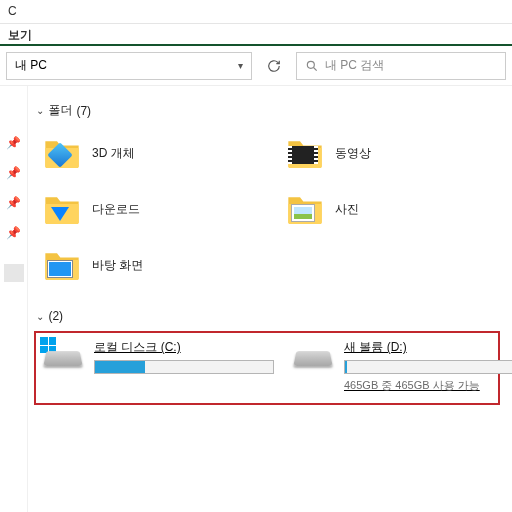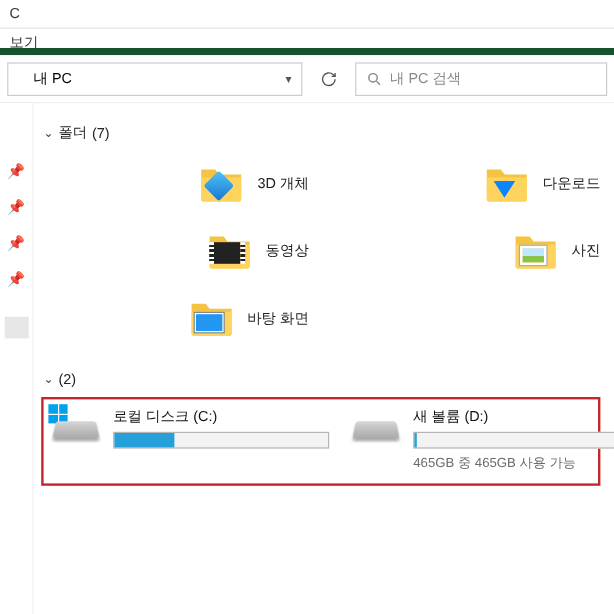--- a/index.html
+++ b/index.html
@@ -1,52 +1,52 @@
 <!DOCTYPE html>
 <html><head>
   <meta charset="utf-8">
   <style>
     * { margin:0; padding:0; box-sizing:border-box; }
     body { font-family:"Malgun Gothic","Segoe UI",sans-serif; font-size:12px; color:#000; background:#fff; width:512px; height:512px; overflow:hidden; }
     .window { width:100%; height:100%; position:relative; }
     .title-bar { height:24px; padding:4px 8px; border-bottom:1px solid #e5e5e5; color:#333; }
-    .menu-bar { height:22px; padding:3px 8px; color:#333; border-bottom:6px solid #14532d; }
+    .menu-bar { height:22px; padding:3px 8px; color:#333; border-bottom:2px solid #14532d;font-weight:bold; }
     .toolbar { height:40px; display:flex; align-items:center; padding:4px 6px; gap:8px; background:#fff; border-bottom:1px solid #eee; }
-    .address { flex:1; height:28px; border:1px solid #ccc; display:flex; align-items:center; padding:0 21px; position:relative; }
+    .address { flex:1; height:28px; border:1px solid #ccc; display:flex; align-items:center; padding:0 8px; position:relative; }
     .address .chev { position:absolute; right:8px; color:#555; font-size:10px; }
     .refresh { width:28px; height:28px; display:flex; align-items:center; justify-content:center; color:#555; cursor:pointer; }
     .search { width:210px; height:28px; border:1px solid #ccc; display:flex; align-items:center; padding:0 8px; color:#888; gap:6px; }
     .search svg { width:14px; height:14px; }
     .body { display:flex; height:calc(100% - 86px); }
     .quick { width:28px; background:#fff; border-right:1px solid #f0f0f0; padding-top:50px; display:flex; flex-direction:column; align-items:center; gap:16px; color:#8a8a8a; }
     .quick .pin { font-size:12px; }
     .main { flex:1; padding:12px 12px 12px 6px; overflow:auto; }
     .group-header { display:flex; align-items:center; gap:4px; margin:4px 0 10px 0; color:#222; font-size:12px; }
     .group-header .arrow { font-size:10px; color:#444; margin-left:2px; }
     .grid { display:grid; grid-template-columns:1fr 1fr; row-gap:8px; column-gap:20px; margin-bottom:20px; }
-    .item { display:flex; align-items:center; gap:10px; height:48px; padding-left:8px; cursor:pointer;justify-content:flex-end; }
+    .item { display:flex; align-items:center; gap:10px; height:48px; padding-left:8px; cursor:pointer; }
     .item .icon { width:40px; height:40px; position:relative; }
     .item .label { color:#222; }
     .folder-svg { width:40px; height:40px; }
     .folder-back { fill:#f4c342; }
     .folder-front { fill:#ffd45e; }
     .overlay { position:absolute; left:6px; top:12px; width:24px; height:20px; display:flex; align-items:center; justify-content:center; }
     .cube { width:18px; height:18px; background:linear-gradient(135deg,#4fc3f7,#1976d2); transform:rotate(45deg); border-radius:2px; }
     .arrow-dl { width:0; height:0; border-left:9px solid transparent; border-right:9px solid transparent; border-top:14px solid #0a84ff; position:relative; top:3px; }
     .film { width:22px; height:18px; background:#222; position:relative; }
     .film::before, .film::after { content:""; position:absolute; top:0; bottom:0; width:4px; background:repeating-linear-gradient(#fff 0 2px,#222 2px 4px); }
     .film::before { left:-4px; } .film::after { right:-4px; }
     .doc { width:20px; height:22px; background:#fff; border:1px solid #bcd; position:relative; }
     .doc::before { content:""; position:absolute; left:3px; right:3px; top:4px; height:2px; background:#4a90d9; box-shadow:0 4px 0 #4a90d9, 0 8px 0 #4a90d9; }
     .desk { width:24px; height:16px; background:#2196f3; border:1px solid #fff; box-shadow:0 0 0 1px #888; margin-top:4px; }
     .photo { width:22px; height:16px; background:linear-gradient(180deg,#bfe6ff 55%,#8bc34a 55%); border:2px solid #fff; box-shadow:0 0 0 1px #aaa; margin-top:3px; }
     .note { width:18px; height:22px; background:#29b6f6; border-radius:8px 8px 8px 2px; margin-top:2px; }
     .section-sel { background:#e6e6e6; width:20px; height:18px; margin-top:8px; }
     .drives { border:2px solid #c1272d; padding:6px 6px 10px 6px; margin-top:-2px; }
-    .drive-row { display:flex; gap:18px; }
+    .drive-row { display:flex; gap:18px;text-decoration:underline; }
     .drive { flex:1; display:flex; gap:10px; align-items:flex-start; cursor:pointer; }
     .drive .dicon { width:42px; height:38px; display:flex; align-items:center; justify-content:center; position:relative; }
     .disk { width:36px; height:18px; background:linear-gradient(180deg,#d8d8d8,#a8a8a8); border-radius:3px; transform:perspective(60px) rotateX(35deg); box-shadow:0 2px 2px rgba(0,0,0,0.3); }
     .winlogo { position:absolute; left:-2px; top:-2px; width:16px; height:16px; display:grid; grid-template-columns:1fr 1fr; grid-template-rows:1fr 1fr; gap:1px; }
     .winlogo div { background:#00a2ed; }
     .drive-info { flex:1; }
     .drive-name { color:#111; margin-bottom:4px; }
     .bar { width:180px; height:14px; border:1px solid #b5b5b5; background:#f3f3f3; position:relative; margin-bottom:4px; }
     .bar .fill { position:absolute; left:0; top:0; bottom:0; background:#26a0da; }
     .drive-sub { color:#6b6b6b; font-size:11px; }
@@ -102,32 +102,32 @@
               </svg><div class="overlay">
                 <div class="cube"></div>
               </div></div>
             <div class="label">3D 개체</div>
           </div>
           <div class="item">
             <div class="icon"><svg class="folder-svg" viewBox="0 0 48 48">
                 <path class="folder-back" d="M4 10h14l4 5h22v25a2 2 0 0 1-2 2H6a2 2 0 0 1-2-2z"></path>
                 <path class="folder-front" d="M4 18h40v22a2 2 0 0 1-2 2H6a2 2 0 0 1-2-2z"></path>
               </svg><div class="overlay">
-                <div class="arrow-dl"></div>
+                <div class="film"></div>
               </div></div>
-            <div class="label">다운로드</div>
+            <div class="label">동영상</div>
           </div>
           <div class="item">
             <div class="icon"><svg class="folder-svg" viewBox="0 0 48 48">
                 <path class="folder-back" d="M4 10h14l4 5h22v25a2 2 0 0 1-2 2H6a2 2 0 0 1-2-2z"></path>
                 <path class="folder-front" d="M4 18h40v22a2 2 0 0 1-2 2H6a2 2 0 0 1-2-2z"></path>
               </svg><div class="overlay">
-                <div class="film"></div>
+                <div class="arrow-dl"></div>
               </div></div>
-            <div class="label">동영상</div>
+            <div class="label">다운로드</div>
           </div>
           <div class="item">
             <div class="icon"><svg class="folder-svg" viewBox="0 0 48 48">
                 <path class="folder-back" d="M4 10h14l4 5h22v25a2 2 0 0 1-2 2H6a2 2 0 0 1-2-2z"></path>
                 <path class="folder-front" d="M4 18h40v22a2 2 0 0 1-2 2H6a2 2 0 0 1-2-2z"></path>
               </svg><div class="overlay">
                 <div class="photo"></div>
               </div></div>
             <div class="label">사진</div>
           </div>

